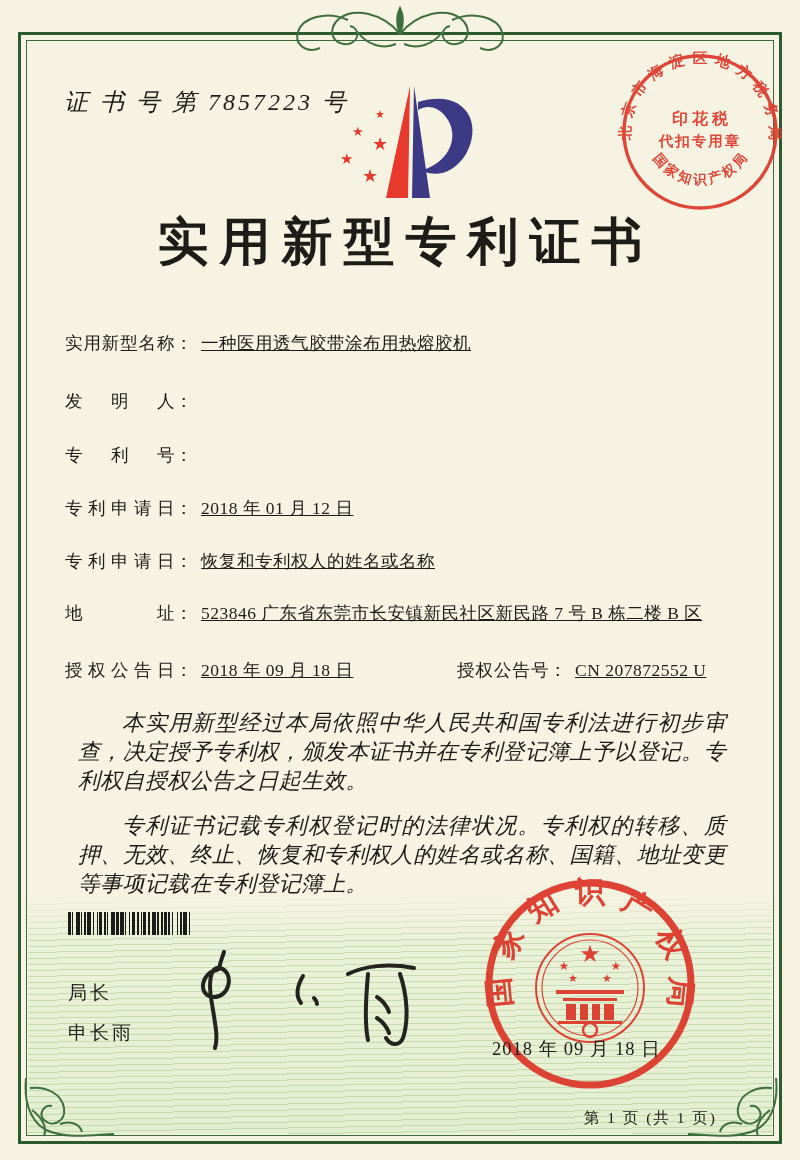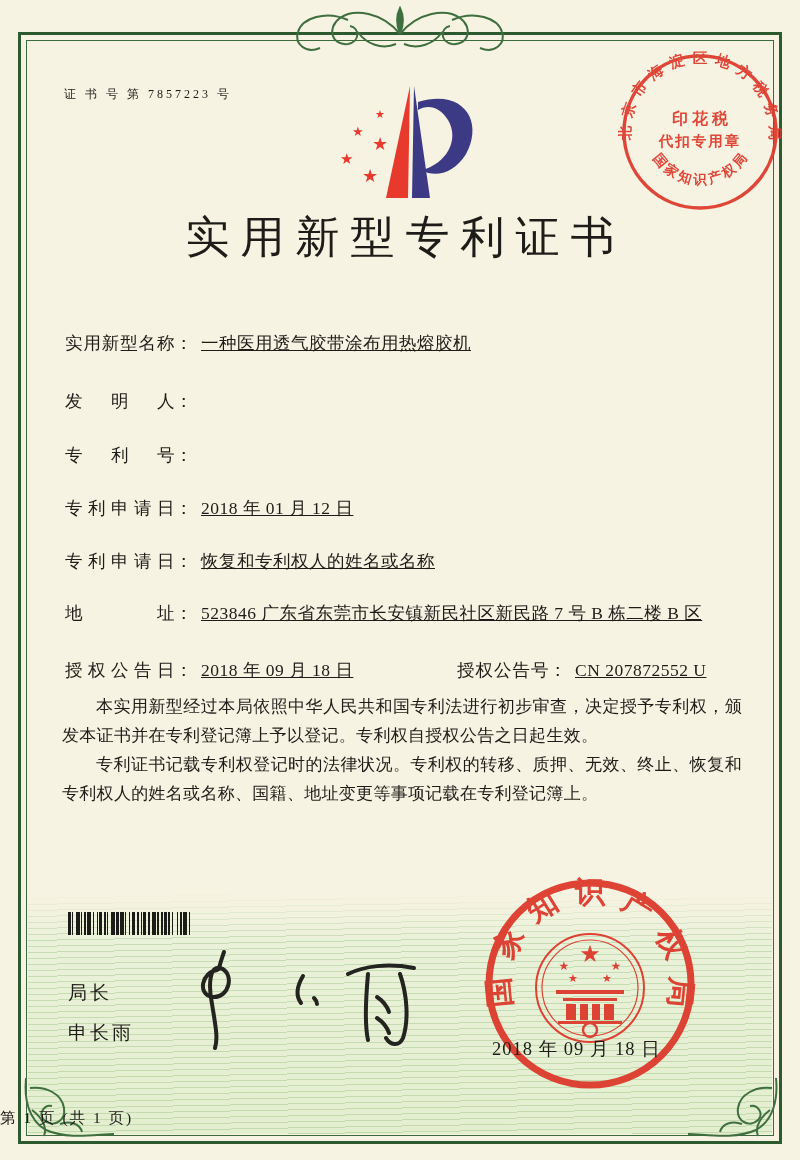--- a/index.html
+++ b/index.html
@@ -14,44 +14,44 @@
   .frame-inner{left:26px;top:40px;width:748px;height:1096px;border:1px solid #3c6a3c;box-sizing:border-box;}
   
   .green-band{
     left:28px;top:892px;width:744px;height:242px;z-index:0;
     background:
       linear-gradient(180deg,#f7f3e2 0px,rgba(247,243,226,0) 48px),
       repeating-linear-gradient(179deg,rgba(140,185,115,.38) 0 1px,rgba(0,0,0,0) 1px 6px),
       linear-gradient(#ecf2dc,#e3eecf);
   }
   
-  .cert-no{left:64px;top:86px;font-size:12px;letter-spacing:3px;z-index:2;}
-  .title{left:0;top:208px;width:800px;text-align:center;font-size:44px;font-weight:normal;
+  .cert-no{left:64px;top:86px;font-size:24px;letter-spacing:3px;z-index:2;font-style:italic;}
+  .title{left:0;top:208px;width:800px;text-align:center;font-size:51px;font-weight:bold;
          letter-spacing:11px;text-indent:11px;z-index:2;}
   
   .frow{left:65px;width:682px;display:flex;align-items:flex-start;
         font-size:17.5px;letter-spacing:.5px;line-height:27px;z-index:2;}
   .flabel{flex:0 0 110px;text-align:justify;text-align-last:justify;}
   .fcolon{flex:0 0 auto;padding-right:8px;}
   .fvalue{flex:1;text-decoration:underline;}
   .grant-left{display:flex;width:392px;}
   .grant-right{display:flex;flex:1;}
   .grant-right .flabel{flex:0 0 92px;}
   
   .body-text{left:62px;top:692px;width:680px;z-index:2;}
-  .body-text p{margin:0;font-size:17px;line-height:29px;text-align:justify;
-               text-indent:2em;letter-spacing:.3px;}
+  .body-text p{margin:16px;font-size:22px;line-height:29px;text-align:justify;
+               text-indent:2em;letter-spacing:.3px;font-style:italic;}
   
   .barcode{left:68px;top:912px;width:232px;height:23px;z-index:3;font-size:0;white-space:nowrap;}
   .sig-title{left:68px;top:980px;font-size:19px;letter-spacing:3px;z-index:3;}
   .sig-name{left:68px;top:1020px;font-size:19px;letter-spacing:3px;z-index:3;}
   .sig-script{left:172px;top:942px;z-index:3;}
   .seal-bottom{left:478px;top:872px;z-index:3;}
   .seal-date{left:492px;top:1036px;font-size:18.5px;letter-spacing:1px;z-index:4;}
-  .footer{left:0;top:1108px;width:693px;text-align:left;font-size:15.5px;letter-spacing:2px;z-index:3;}
+  .footer{left:0;top:1108px;width:693px;text-align:right;font-size:15.5px;letter-spacing:2px;z-index:3;padding-left:24px;}
   
   .top-ornament{left:262px;top:4px;z-index:2;}
   .flourish-bl{left:20px;top:1076px;z-index:2;}
   .flourish-br{left:686px;top:1076px;z-index:2;transform:scaleX(-1);}
   .logo{left:324px;top:80px;z-index:2;}
   .seal-top{left:618px;top:50px;z-index:4;opacity:.93;}
   svg text{font-family:"Liberation Serif","DejaVu Serif",serif;}
   svg .star{font-family:"DejaVu Sans",sans-serif;}
 </style>
 </head>

